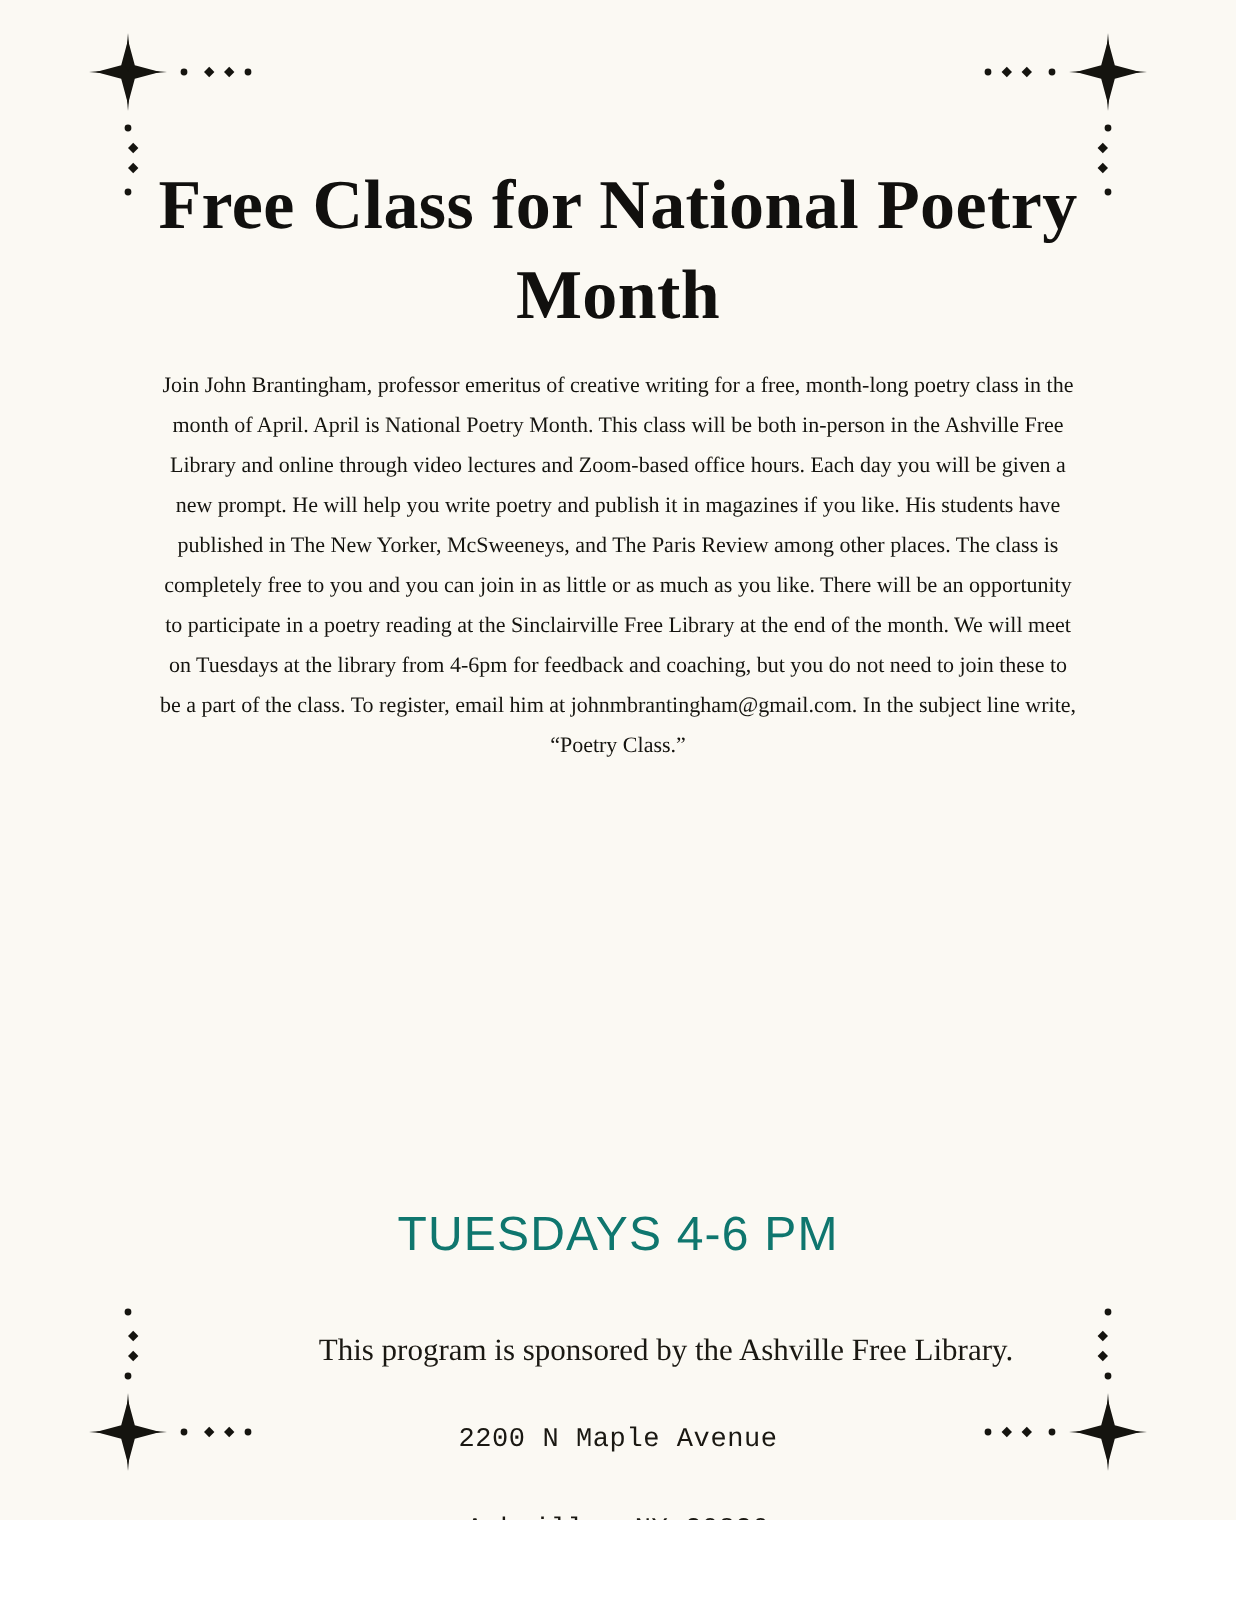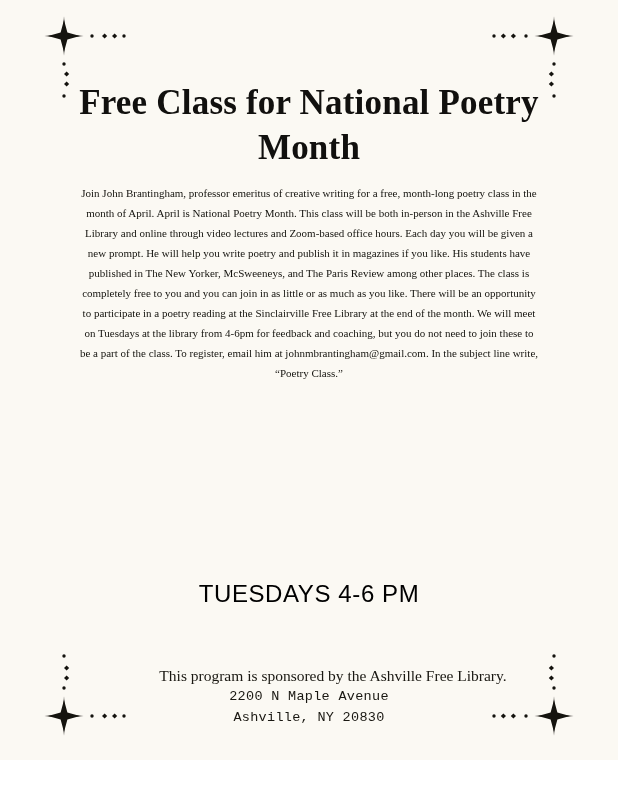--- a/index.html
+++ b/index.html
@@ -58,28 +58,28 @@
     text-align: center;
     font-family: "Liberation Serif", serif;
     font-size: 11px;
     line-height: 1.82;
     color: #15140f;
   }
 
   
   .schedule {
     position: absolute;
-    top: 580px;
+    top: 604px;
     left: 0;
     right: 0;
     text-align: center;
     font-family: "Liberation Sans", sans-serif;
     font-size: 24px;
     letter-spacing: 0.6px;
-    color: #000000;
+    color: #0f766e;
   }
 
   
   .footer {
     position: absolute;
     top: 664px;
     left: 0;
     right: 0;
     text-align: center;
     color: #1a1812;
@@ -88,20 +88,21 @@
     font-family: "Liberation Serif", serif;
     font-size: 15.5px;
     line-height: 1.5;
     padding-left: 48px;
   }
   .footer .addr {
     font-family: "Liberation Mono", monospace;
     font-size: 13.5px;
     line-height: 1.55;
     letter-spacing: 0.3px;
+    margin-top: 24px;
   }
 </style>
 </head>
 <body>
 
 <div class="poster">
 
   <div class="corner corner-tl">
     <svg width="90" height="90" viewBox="0 0 90 90" aria-hidden="true">
       <g fill="#15140f">

